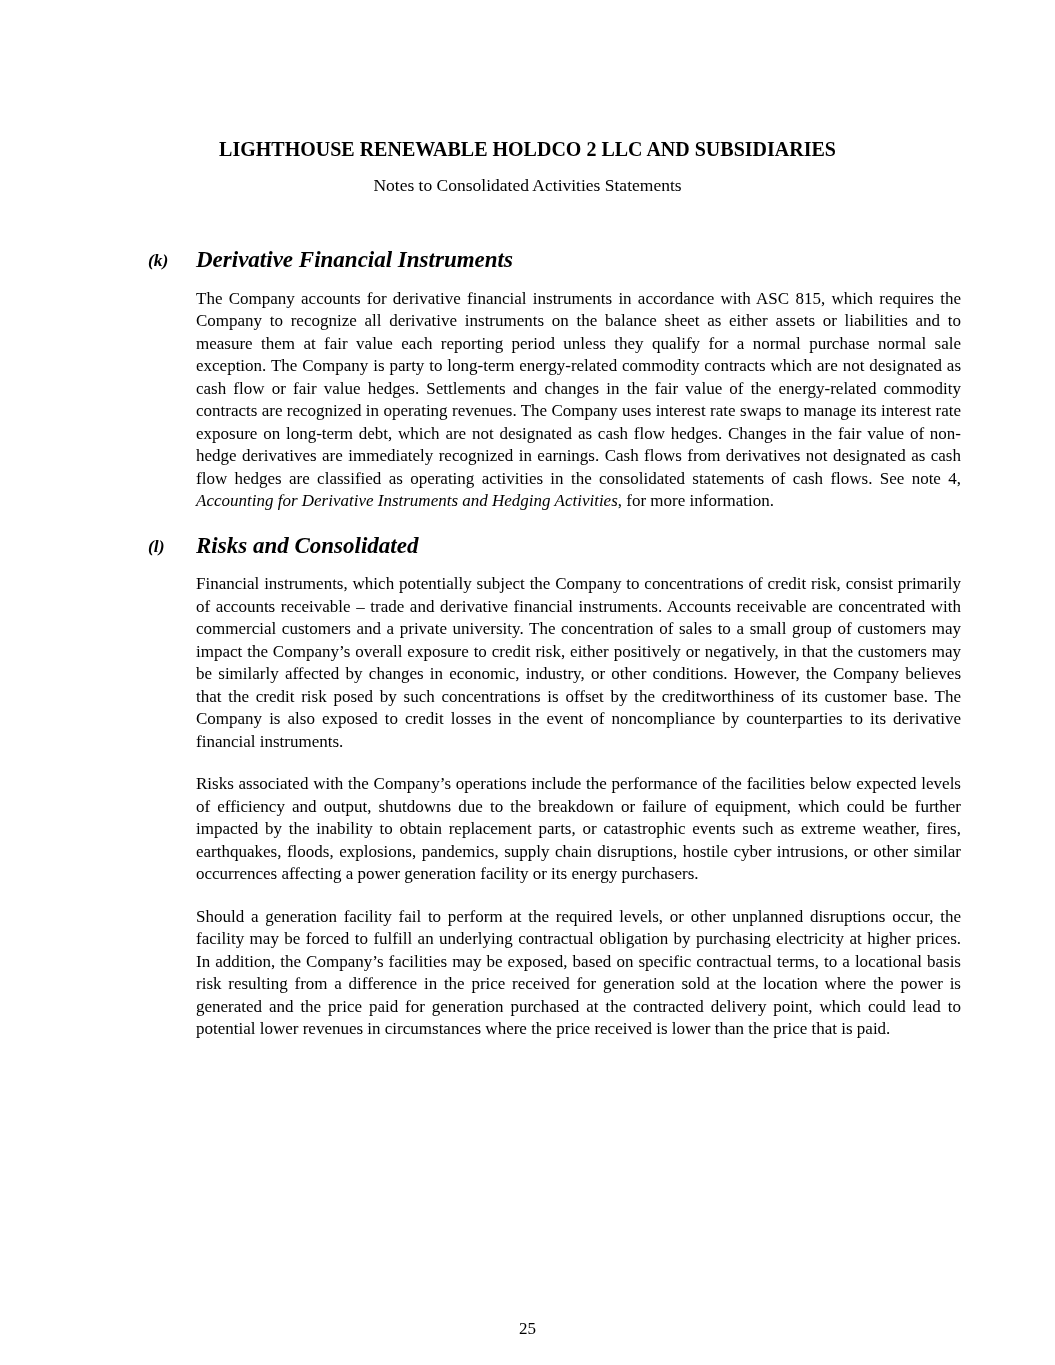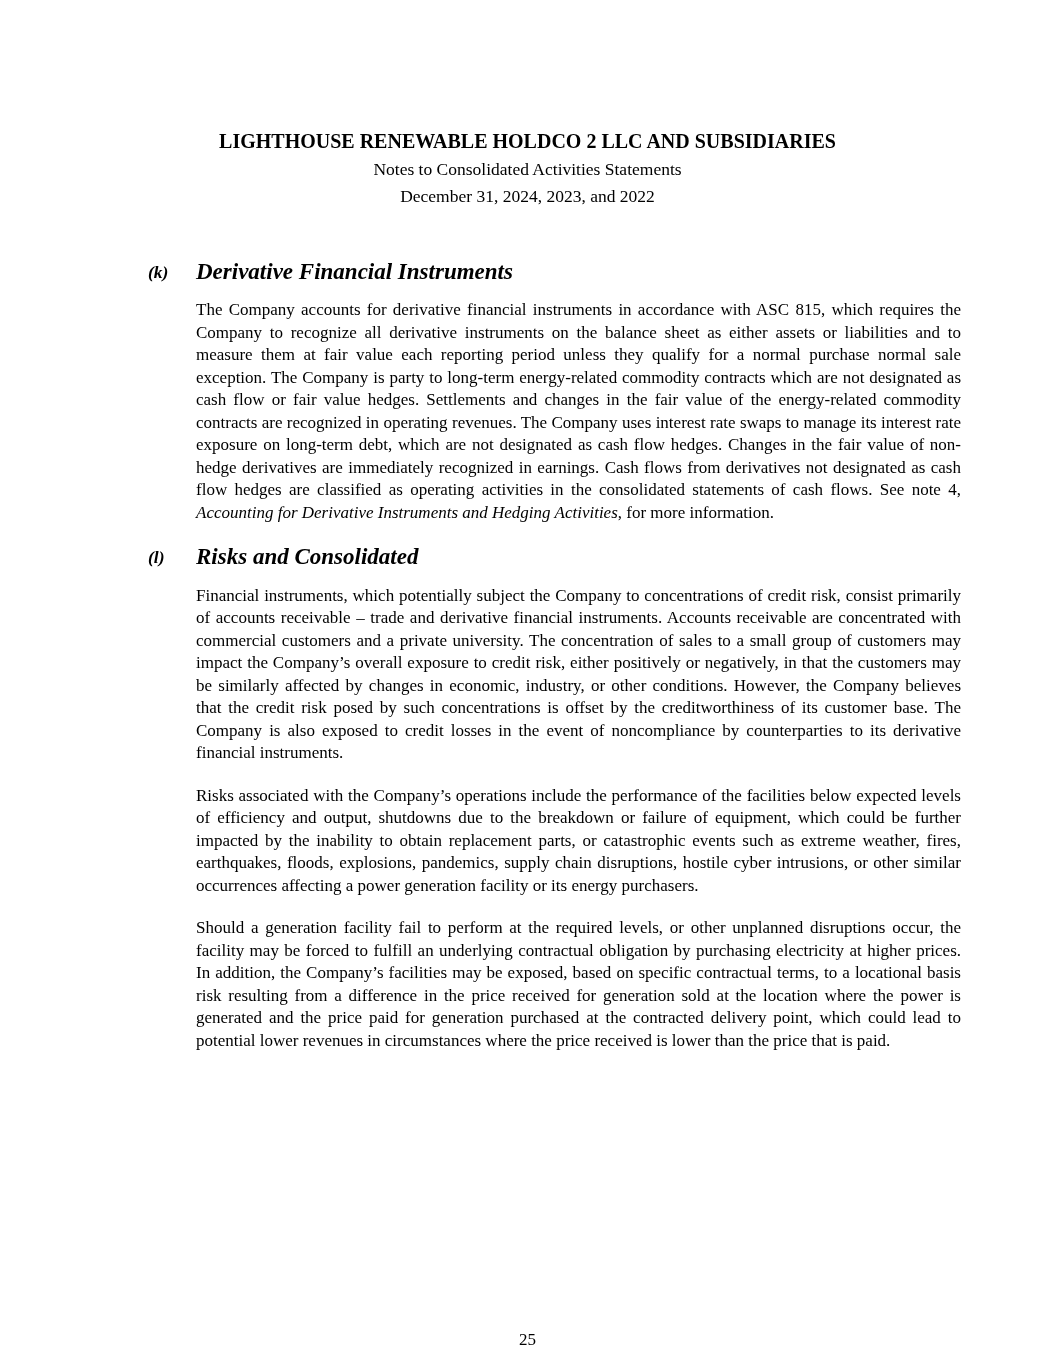--- a/index.html
+++ b/index.html
@@ -14,21 +14,21 @@
     background: #ffffff;
     color: #000000;
     font-family: "Liberation Serif", "DejaVu Serif", serif;
     overflow: hidden;
   }
   .doc-header {
     padding-top: 128px;
     text-align: center;
   }
   .doc-title {
-    margin: 0;
+    margin: 8px;
     font-size: 20px;
     font-weight: bold;
     line-height: 27.5px;
   }
   .doc-subtitle,
   .doc-dateline {
     font-size: 17.5px;
     line-height: 27.5px;
   }
   .section-first {
@@ -69,37 +69,36 @@
   .sec-body p:last-child {
     margin-bottom: 0;
   }
   .sec-body em {
     font-style: italic;
   }
   .page-footer {
     position: absolute;
     left: 0;
     right: 0;
-    bottom: 14px;
+    bottom: 25px;
     text-align: center;
   }
   .page-number {
     font-size: 17px;
     line-height: 22px;
   }
 </style>
 </head>
 <body>
 
 <div class="page">
 
   <header class="doc-header">
     <h1 class="doc-title">LIGHTHOUSE RENEWABLE HOLDCO 2 LLC AND SUBSIDIARIES</h1>
     <div class="doc-subtitle">Notes to Consolidated Activities Statements</div>
-    <div class="doc-dateline">December 31, 2024, 2023, and 2022</div>
   </header>
 
   <section class="section-first">
     <div class="sec-head">
       <span class="sec-label">(k)</span>
       <h2 class="sec-title">Derivative Financial Instruments</h2>
     </div>
     <div class="sec-body">
       <p><span>The Company accounts for derivative financial instruments in accordance with ASC 815, which requires the Company to recognize all derivative instruments on the balance sheet as either assets or liabilities and to measure them at fair value each reporting period unless they qualify for a normal purchase normal sale exception. The Company is party to long-term energy-related commodity contracts which are not designated as cash flow or fair value hedges. Settlements and changes in the fair value of the energy-related commodity contracts are recognized in operating revenues. The Company uses interest rate swaps to manage its interest rate exposure on long-term debt, which are not designated as cash flow hedges. Changes in the fair value of non-hedge derivatives are immediately recognized in earnings. Cash flows from derivatives not designated as cash flow hedges are classified as operating activities in the consolidated statements of cash flows. See note 4, </span><em>Accounting for Derivative Instruments and Hedging Activities</em><span>, for more information.</span></p>
     </div>

